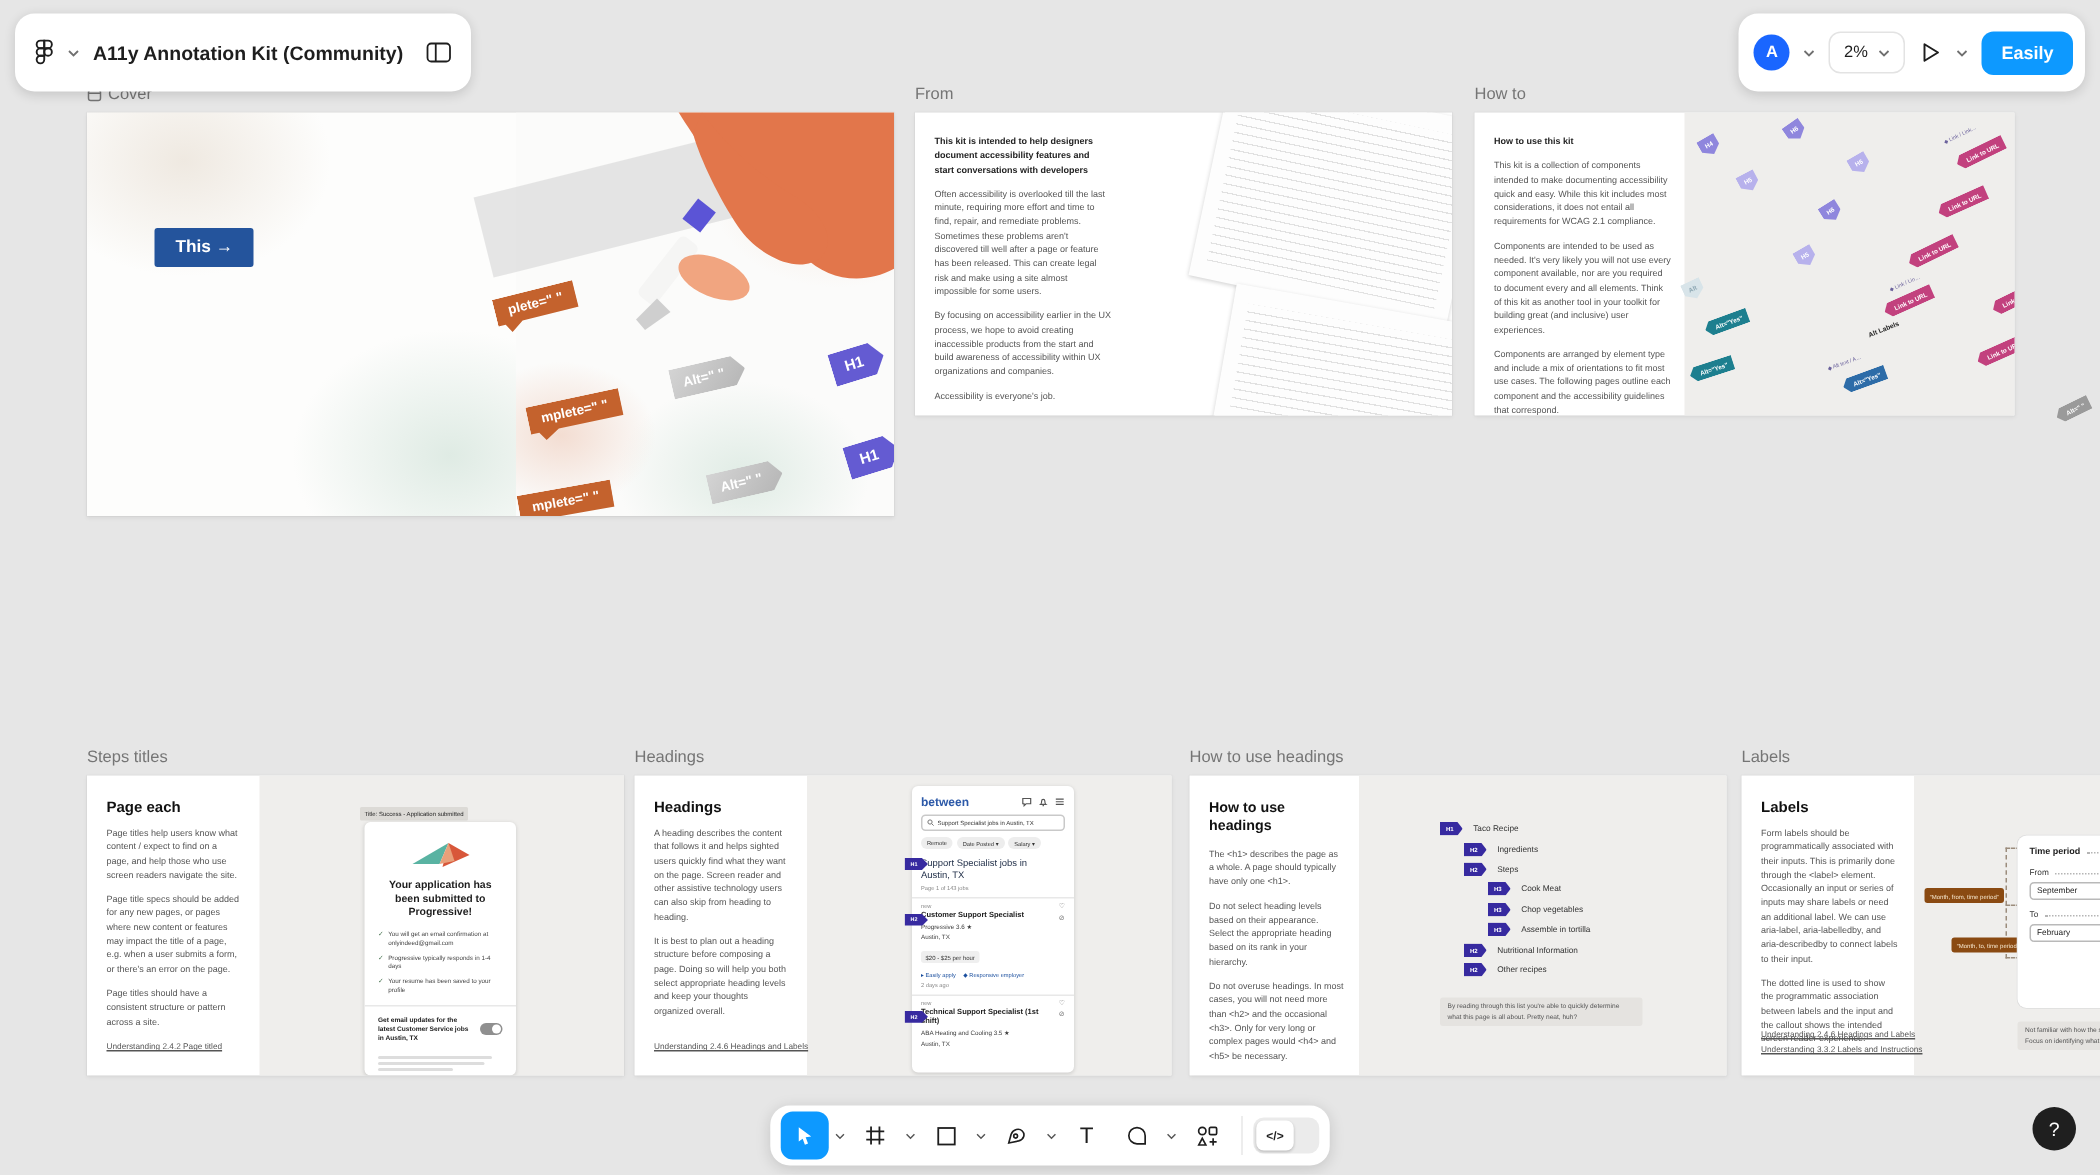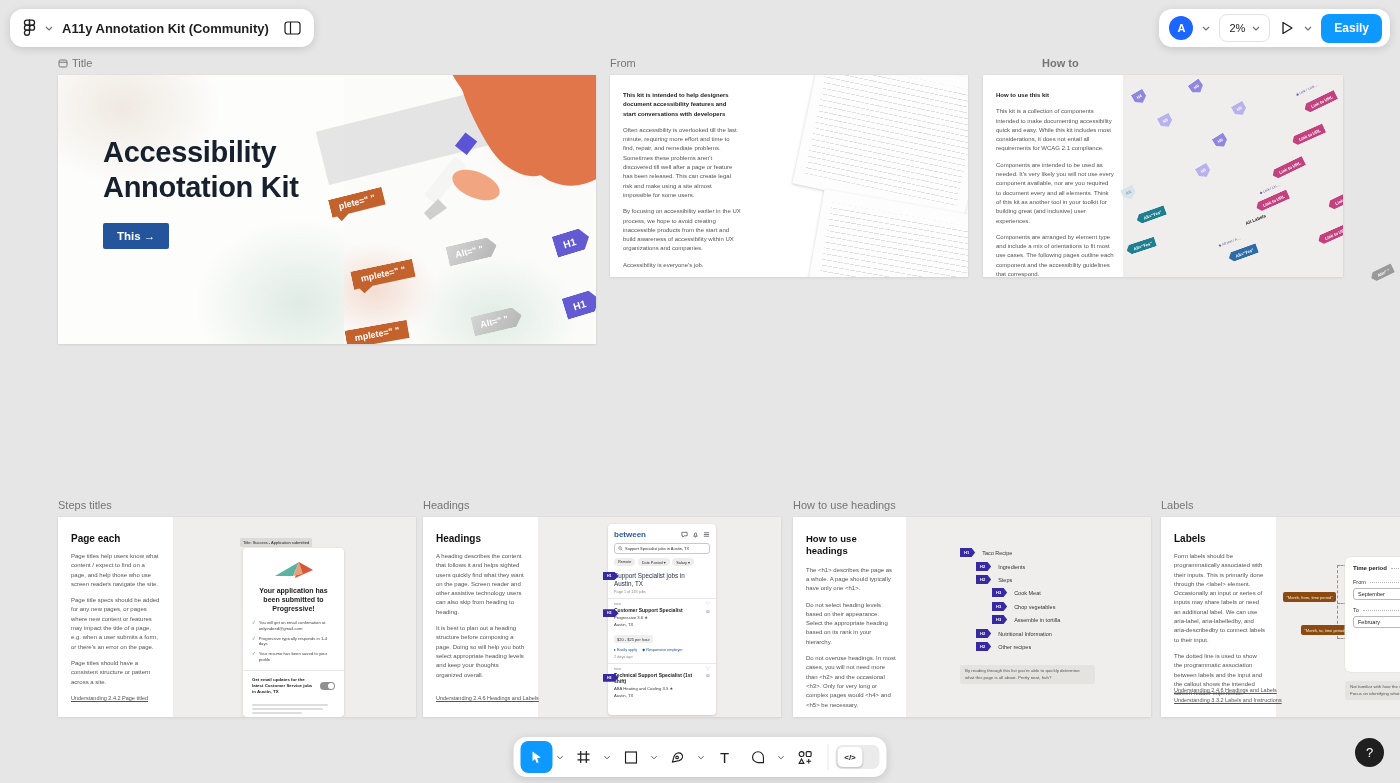--- a/index.html
+++ b/index.html
@@ -7,21 +7,21 @@
   body {
     position:relative; overflow:hidden;
     background:#e6e6e6;
     font-family:"Liberation Sans","DejaVu Sans",sans-serif;
     color:#1e1e1e;
   }
   svg { display:block; }
 
   
   .pill { position:absolute; top:9px; background:#fff; border-radius:13px;
-          box-shadow:0 2px 8px rgba(0,0,0,.14); display:flex; align-items:center; height:38px; z-index:50; }
+          box-shadow:0 2px 8px rgba(0,0,0,.14); display:flex; align-items:center; height:52px; z-index:50; }
   #tb-left { left:10px; padding:0 13px; gap:9px; }
   #tb-right { right:10px; padding:0 8px 0 10px; gap:9px; }
   .file-name { font-size:13px; font-weight:700; color:#1e1e1e; }
   .avatar { width:24px; height:24px; border-radius:50%; background:#1a66ff; color:#fff;
             font-size:11px; font-weight:700; display:flex; align-items:center; justify-content:center; }
   .zoombox { border:1px solid #e3e3e3; border-radius:8px; height:28px; padding:0 9px;
              display:flex; align-items:center; gap:7px; font-size:11px; color:#1e1e1e; }
   .share-btn { background:#0d99ff; color:#fff; font-size:12px; font-weight:600; border:none;
                border-radius:8px; height:29px; padding:0 13px; font-family:inherit; }
   .ibtn { display:flex; align-items:center; justify-content:center; }
@@ -178,30 +178,26 @@
       </svg>
   </span>
   <button class="share-btn">Easily</button>
 </div>
 
 <div class="flabel" style="left:58px; top:56px;">
   <svg width="10" height="9" viewBox="0 0 10 9" fill="none" stroke="#757575" stroke-width="1">
     <rect x="1" y="1" width="8" height="7" rx="1.5"></rect>
       <line x1="1" y1="3.2" x2="9" y2="3.2"></line>
   </svg>
-  <span>Title</span>
+  <span>Cover</span>
 </div>
 <div class="frame" style="left:58px; top:75px; width:538px; height:269px;
      background: radial-gradient(140px 110px at 12% 12%, #efe9e1 0%, rgba(239,233,225,0) 70%),
                  radial-gradient(150px 120px at 45% 85%, #dfebe4 0%, rgba(223,235,228,0) 70%), #fdfdfc;">
   <div class="col" style="left:45px; top:60px; width:260px;">
-    <div id="cover-title">
-      <div>Accessibility</div>
-      <div>Annotation Kit</div>
-    </div>
     <span id="cover-cta">This →</span>
   </div>
   <div id="cover-illo">
     <div class="sheet" style="left:-25px; top:28px; width:230px; height:55px; transform:rotate(-14deg);"></div>
     <span class="ctag ctag-or" style="left:-14px; top:118px; --r:-14deg;">plete=" "</span>
     <span class="ctag ctag-gr" style="left:103px; top:166px; --r:-13deg;">Alt=" "</span>
     <span class="ctag ctag-pu" style="left:210px; top:156px; --r:-17deg;">H1</span>
     <span class="ctag ctag-or" style="left:8px; top:190px; --r:-12deg;">mplete=" "</span>
     <span class="ctag ctag-gr" style="left:128px; top:236px; --r:-13deg;">Alt=" "</span>
     <span class="ctag ctag-pu" style="left:220px; top:218px; --r:-17deg;">H1</span>
@@ -228,21 +224,21 @@
     <p class="micro">Accessibility is everyone's job.</p>
   </div>
   <div class="paper" style="left:195px; top:-12px; width:175px; height:140px; transform:rotate(12deg);">
       <div class="lines"></div>
     </div>
   <div class="paper" style="left:205px; top:128px; width:170px; height:95px; transform:rotate(10deg);">
       <div class="lines"></div>
     </div>
 </div>
 
-<div class="flabel" style="left:1042px; top:56px;font-weight:bold;">
+<div class="flabel" style="left:983px; top:56px;">
   <span>How to</span>
 </div>
 <div class="frame" style="left:983px; top:75px; width:360px; height:202px;">
   <div class="panel" style="left:140px; right:0;"></div>
   <div class="col" style="left:13px; top:16px; width:118px;">
     <p class="micro" style="font-weight:700; color:#222;">How to use this kit</p>
     <p class="micro">This kit is a collection of components intended to make documenting accessibility quick and easy. While this kit includes most considerations, it does not entail all requirements for WCAG 2.1 compliance.</p>
     <p class="micro">Components are intended to be used as needed. It's very likely you will not use every component available, nor are you required to document every and all elements. Think of this kit as another tool in your toolkit for building great (and inclusive) user experiences.</p>
     <p class="micro">Components are arranged by element type and include a mix of orientations to fit most use cases. The following pages outline each component and the accessibility guidelines that correspond.</p>
   </div>

